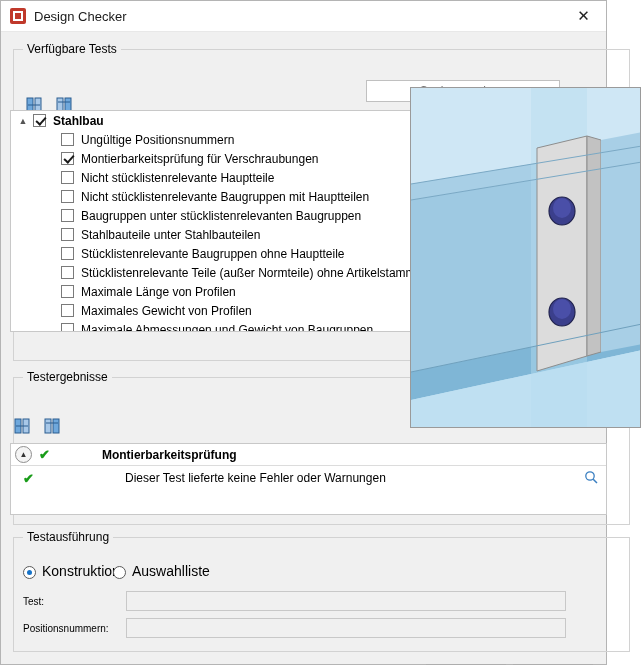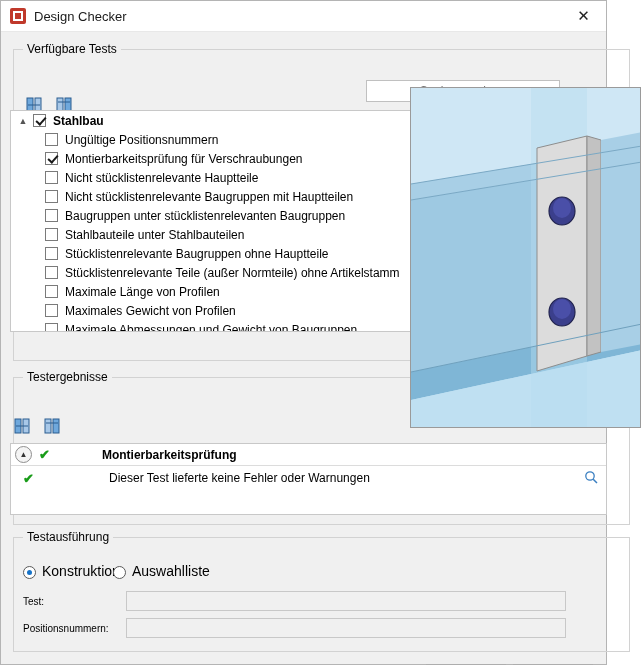--- a/index.html
+++ b/index.html
@@ -157,21 +157,21 @@
     overflow: hidden;
   }
   .tree-row {
     display: flex;
     align-items: center;
     height: 19px;
     padding-left: 6px;
     font-size: 12px;
     white-space: nowrap;
   }
-  .tree-row.child { padding-left: 34px; }
+  .tree-row.child { padding-left: 50px; }
   .expander {
     width: 12px; height: 12px;
     display: inline-flex;
     align-items: center;
     justify-content: center;
     font-size: 9px;
     color: #555;
     margin-right: 4px;
     flex: 0 0 auto;
   }
@@ -237,21 +237,21 @@
   }
   .result-title { font-weight: bold; font-size: 12px; margin-left: 44px; }
   .result-row {
     display: flex;
     align-items: center;
     height: 24px;
     padding-left: 12px;
     position: relative;
   }
   .result-row .check-mark { margin-right: 0; width: 26px; text-align: left; }
-  .result-msg { font-size: 12px; margin-left: 60px; }
+  .result-msg { font-size: 12px; margin-left: 76px; }
   .magnifier {
     position: absolute;
     right: 8px;
     top: 4px;
     width: 14px; height: 14px;
     cursor: default;
   }
 
   
   .radio-wrap {

